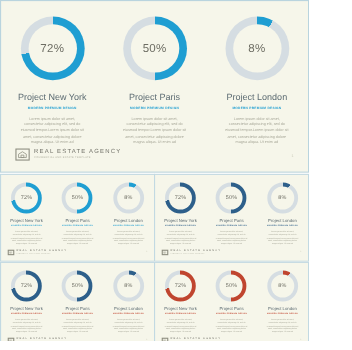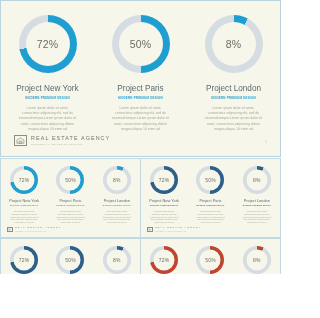--- a/index.html
+++ b/index.html
@@ -9,21 +9,21 @@
     background: #ffffff;
   }
   body {
     font-family: "Liberation Sans", sans-serif;
     -webkit-font-smoothing: antialiased;
   }
 
   #canvas {
     position: relative;
     width: 281px;
-    height: 274px;
+    height: 310px;
     overflow: hidden;
     background: #ffffff;
   }
 
   
   .slide {
     position: absolute;
     box-sizing: border-box;
     background: #f6f6ea;
     overflow: hidden;

